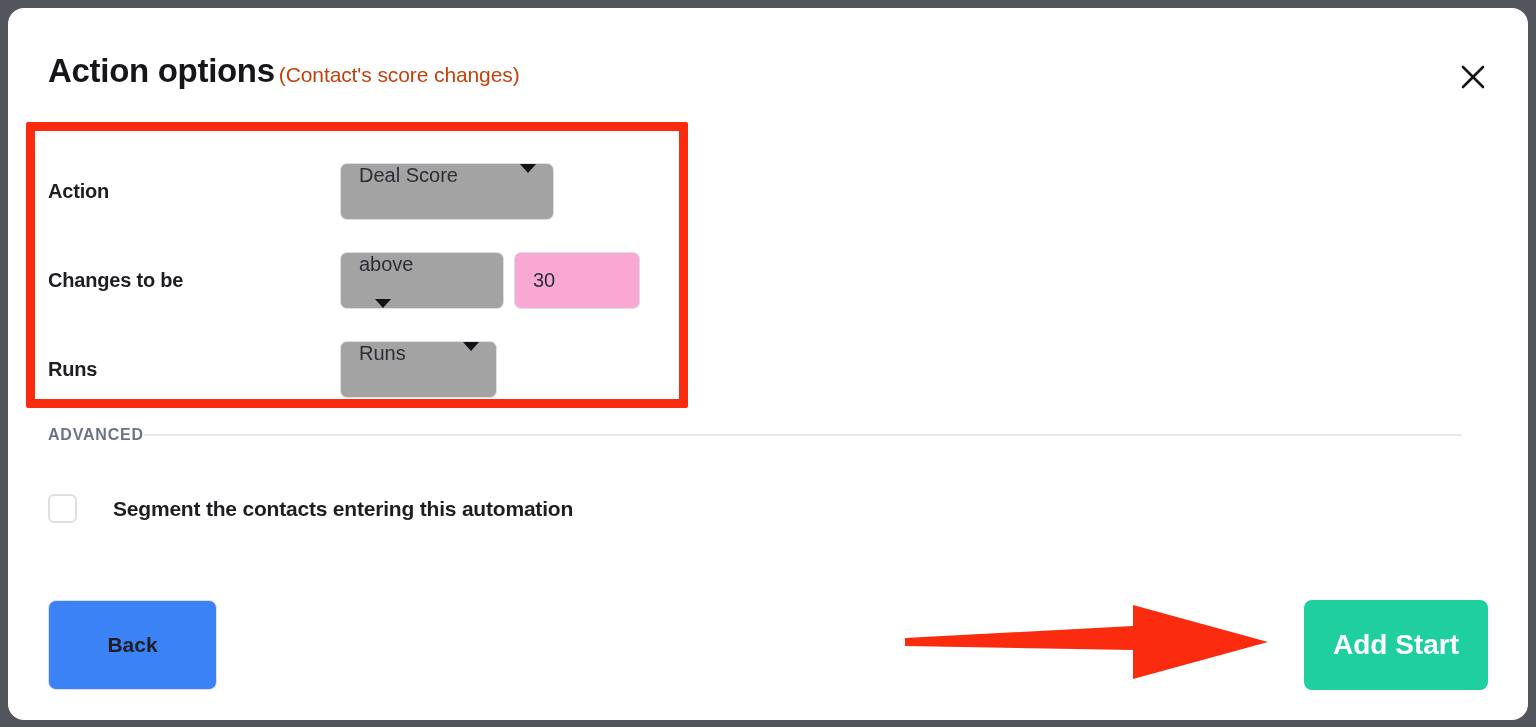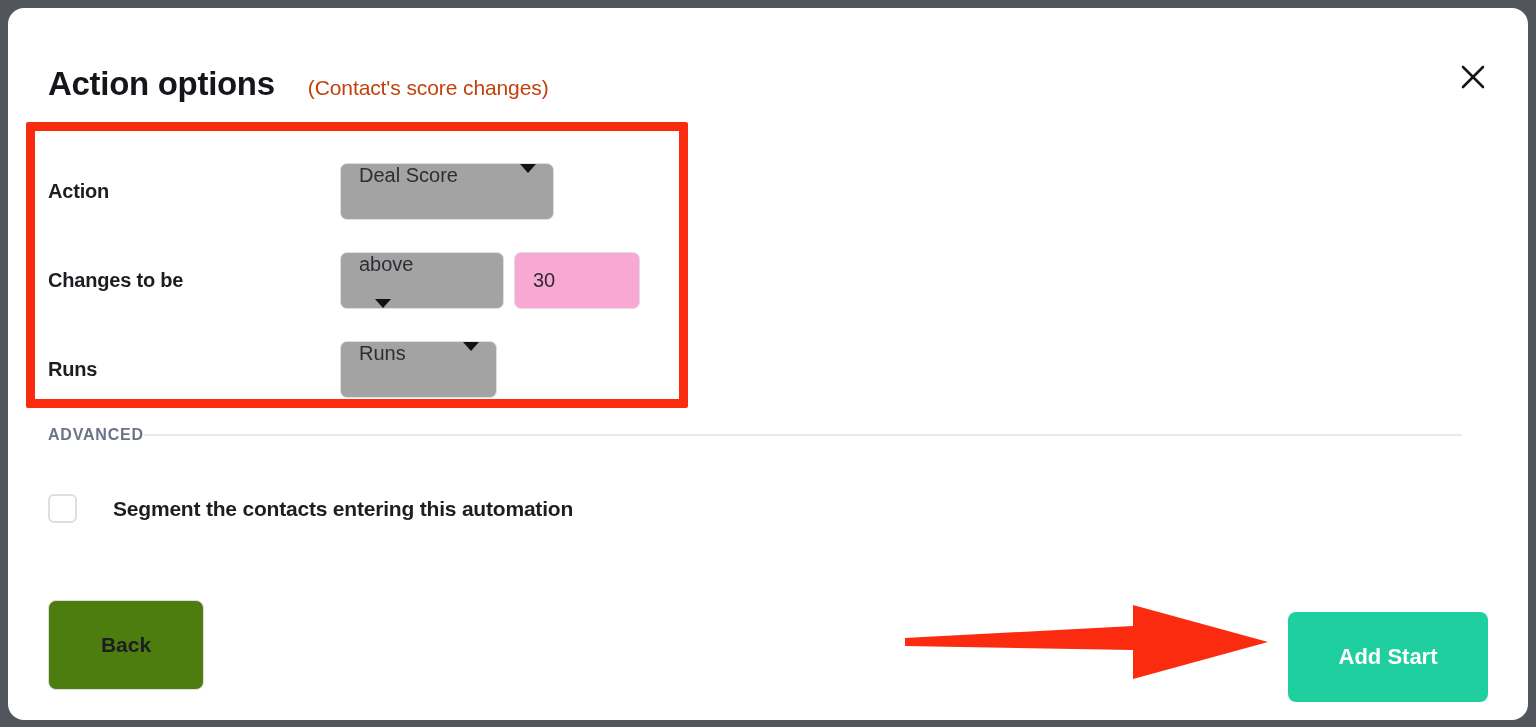--- a/index.html
+++ b/index.html
@@ -36,22 +36,21 @@
     width: 100%;
     height: 112px;
   }
 
   #title-row {
     position: absolute;
     left: 40px;
     top: 44px;
     display: flex;
     align-items: baseline;
-    gap: 33px;
-    margin-top: 13px;
+    gap: 4px;
   }
 
   #dialog-title {
     font-size: 33px;
     font-weight: bold;
     color: #15161a;
     letter-spacing: -0.3px;
   }
 
   #dialog-subtitle {
@@ -203,43 +202,43 @@
     left: 40px;
     right: 40px;
     top: 592px;
     height: 90px;
   }
 
   #back-button {
     position: absolute;
     left: 0;
     top: 0;
-    width: 156px;
+    width: 169px;
     height: 90px;
-    background: #4d7c0f;
+    background: #3b82f6;
     border: 1px solid #dcdfe4;
     border-radius: 8px;
     font-family: "Liberation Sans", sans-serif;
     font-size: 21px;
     font-weight: bold;
     color: #1d1e22;
     cursor: pointer;
   }
 
   #add-start-button {
     position: absolute;
     right: 0;
-    top: 12px;
-    width: 200px;
+    top: 0;
+    width: 184px;
     height: 90px;
     background: #20cfa0;
     border: none;
     border-radius: 8px;
     font-family: "Liberation Sans", sans-serif;
-    font-size: 22px;
+    font-size: 28px;
     font-weight: bold;
     color: #ffffff;
     cursor: pointer;
   }
 
   
   #annotation-layer {
     position: absolute;
     left: 0;
     top: 0;

